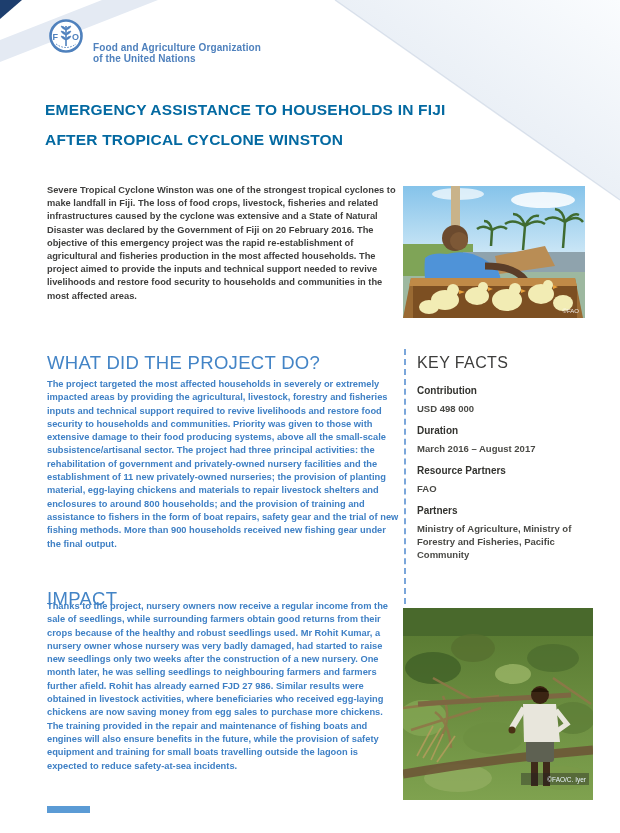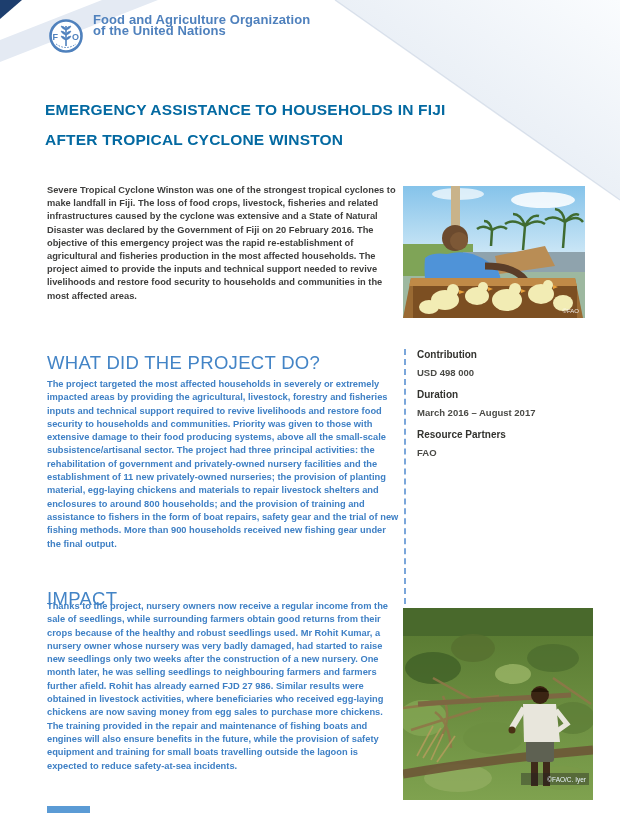--- a/index.html
+++ b/index.html
@@ -3,22 +3,22 @@
 <meta charset="utf-8">
 <style>
   html,body { margin:0; padding:0; background:#ffffff; }
   .page {
     position:relative; width:620px; height:833px; overflow:hidden;
     background:#ffffff; font-family:"Liberation Sans", sans-serif;
   }
   .hdr-svg { position:absolute; top:0; left:0; pointer-events:none; }
   .logo { position:absolute; left:47px; top:17px; }
   .org-name {
-    position:absolute; left:93px; top:14px;
-    font-size:13px; font-weight:bold; color:#4f81bd;
+    position:absolute; left:93px; top:42px;
+    font-size:10px; font-weight:bold; color:#4f81bd;
     line-height:11px; white-space:pre-line; letter-spacing:0.1px;
   }
   .title {
     position:absolute; left:45px; top:95px; width:548px;
     font-size:15.5px; font-weight:bold; color:#0369a1;
     line-height:30px; white-space:pre-line; letter-spacing:0.2px;
   }
   .intro {
     position:absolute; left:47px; top:184px; width:352px;
     font-size:9.3px; font-weight:bold; color:#3e3e3d; line-height:13.2px;
@@ -138,32 +138,37 @@
         <polygon points="56,104 62,106 56,108"></polygon>
           <polygon points="85,101 90,103 85,105"></polygon>
         <polygon points="118,103 123,105 118,107"></polygon>
           <polygon points="150,99 155,101 150,103"></polygon>
       </g>
       <text x="176" y="127" text-anchor="end" font-size="6" fill="#ffffff" opacity="0.9" font-family="Liberation Sans, sans-serif">©FAO</text>
     </svg>
   </div>
 
   <div class="keyfacts">
+    <div class="kf-heading">KEY FACTS</div>
 
     <div class="kf-group">
       <div class="kf-label">Contribution</div>
       <div class="kf-value">USD 498 000</div>
     </div>
     <div class="kf-group">
       <div class="kf-label">Duration</div>
       <div class="kf-value">March 2016 – August 2017</div>
     </div>
     <div class="kf-group">
       <div class="kf-label">Resource Partners</div>
       <div class="kf-value">FAO</div>
+    </div>
+    <div class="kf-group">
+      <div class="kf-label">Partners</div>
+      <div class="kf-value">Ministry of Agriculture, Ministry of Forestry and Fisheries, Pacific Community</div>
     </div>
   </div>
 
   <div class="sec-heading" id="what-heading">WHAT DID THE PROJECT DO?</div>
   <div class="sec-body" id="what-body">The project targeted the most affected households in severely or extremely impacted areas by providing the agricultural, livestock, forestry and fisheries inputs and technical support required to revive livelihoods and restore food security to households and communities. Priority was given to those with extensive damage to their food producing systems, above all the small-scale subsistence/artisanal sector. The project had three principal activities: the rehabilitation of government and privately-owned nursery facilities and the establishment of 11 new privately-owned nurseries; the provision of planting material, egg-laying chickens and materials to repair livestock shelters and enclosures to around 800 households; and the provision of training and assistance to fishers in the form of boat repairs, safety gear and the trial of new fishing methods. More than 900 households received new fishing gear under the final output.</div>
 
   <div class="sec-heading" id="impact-heading">IMPACT</div>
   <div class="sec-body" id="impact-body">Thanks to the project, nursery owners now receive a regular income from the sale of seedlings, while surrounding farmers obtain good returns from their crops because of the healthy and robust seedlings used. Mr Rohit Kumar, a nursery owner whose nursery was very badly damaged, had started to raise new seedlings only two weeks after the construction of a new nursery. One month later, he was selling seedlings to neighbouring farmers and farmers further afield. Rohit has already earned FJD 27 986. Similar results were obtained in livestock activities, where beneficiaries who received egg-laying chickens are now saving money from egg sales to purchase more chickens. The training provided in the repair and maintenance of fishing boats and engines will also ensure benefits in the future, while the provision of safety equipment and training for small boats travelling outside the lagoon is expected to reduce safety-at-sea incidents.</div>
 
   <div class="photo" id="photo-bottom">

